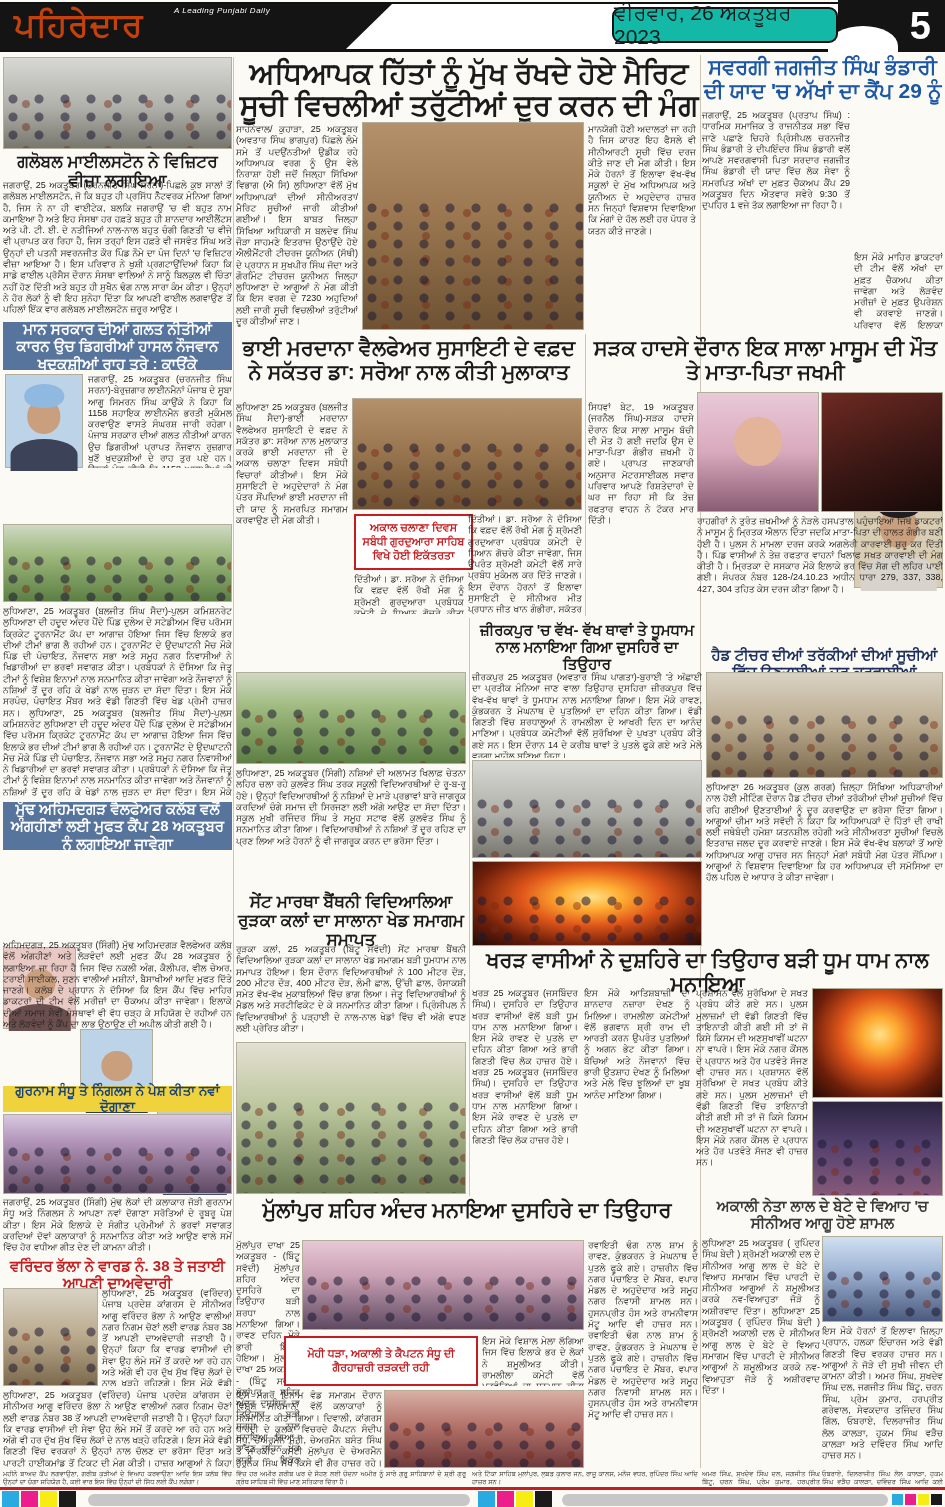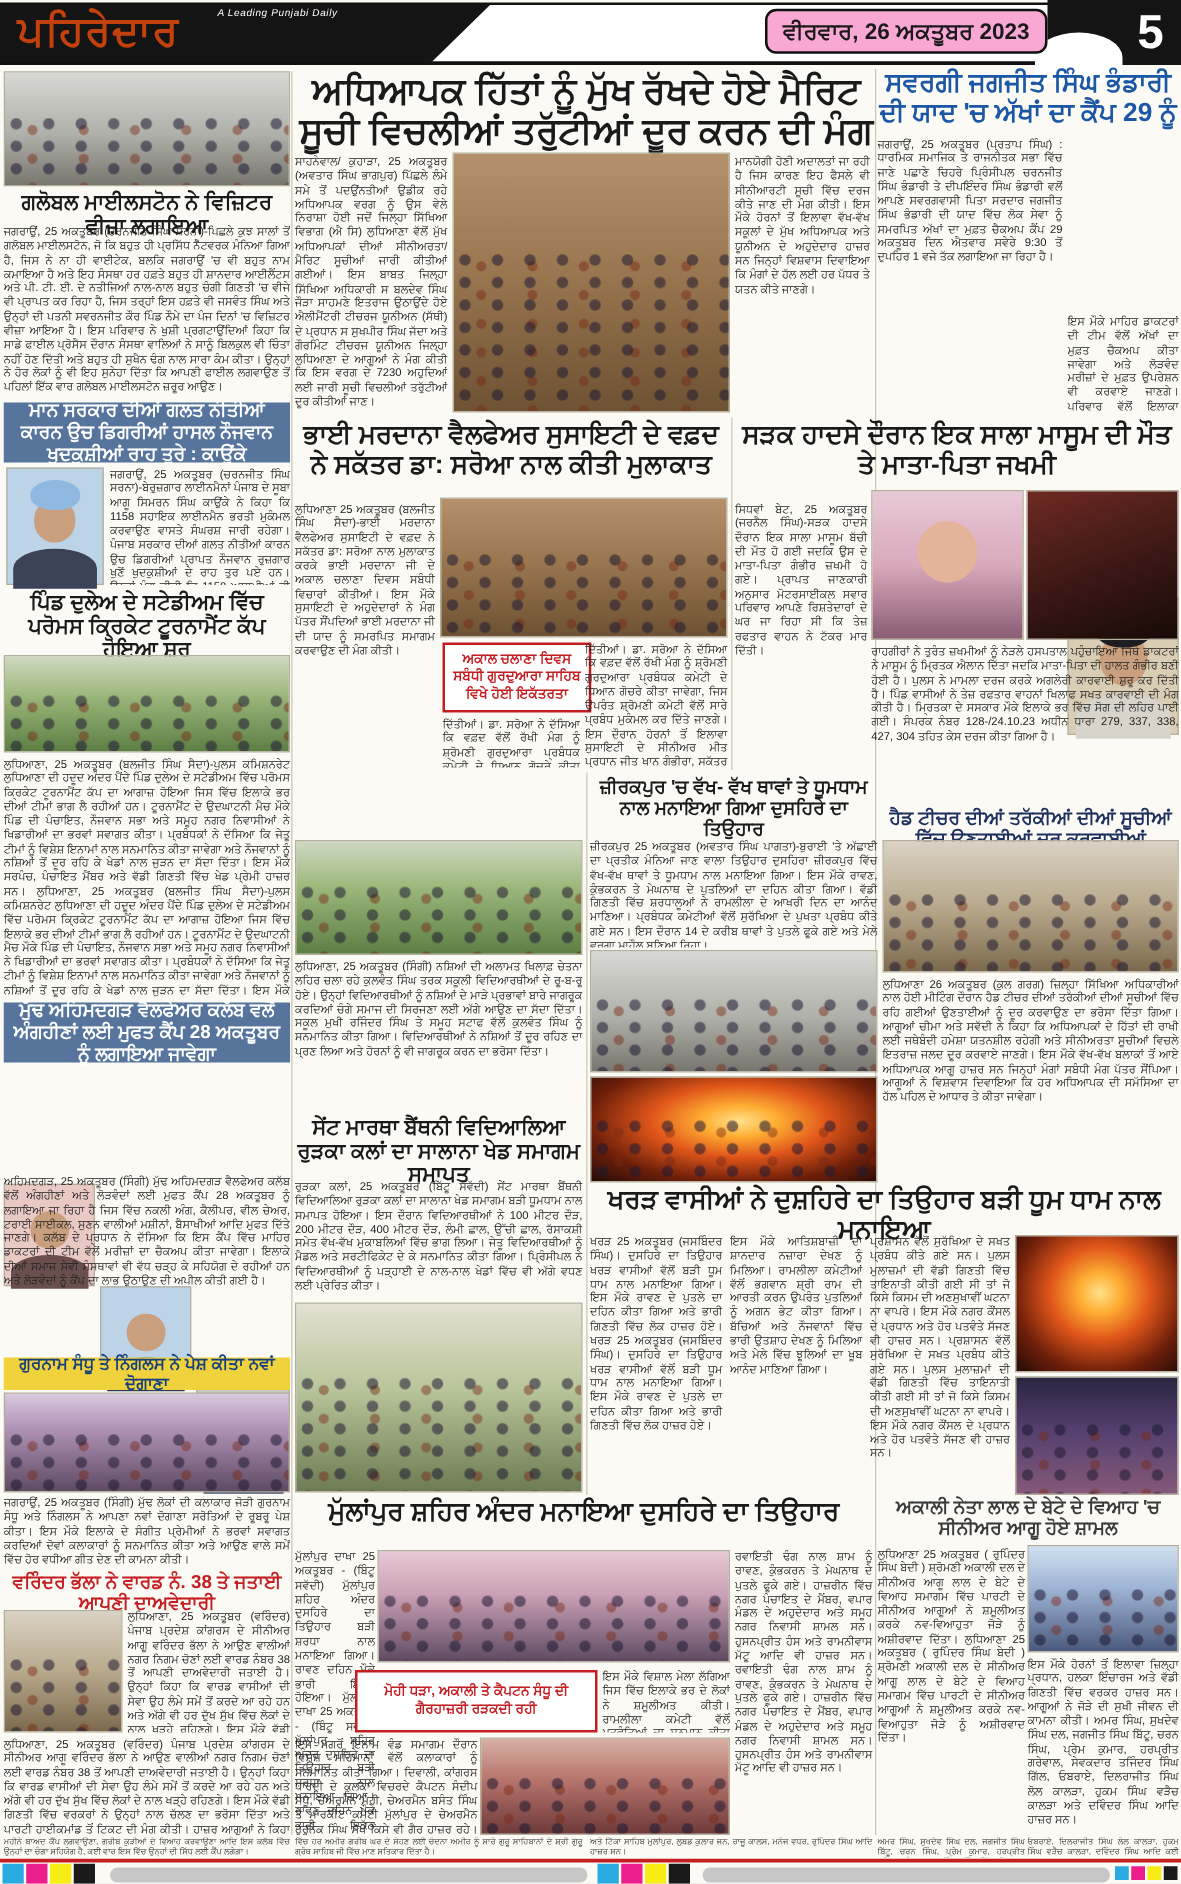--- a/index.html
+++ b/index.html
@@ -4,22 +4,22 @@
 <style>
   html,body{margin:0;padding:0;background:#e8e6df;}
   #page{position:relative;width:945px;height:1507px;background:#fbfaf4;margin:0 auto;
         font-family:"Liberation Sans","DejaVu Sans",sans-serif;color:#1a1a1a;overflow:hidden;}
   .abs{position:absolute;box-sizing:border-box;}
   
   .mast-band{left:0;top:2px;width:945px;height:50px;background:#fff;border-top:2px solid #111;border-bottom:3px solid #111;}
   .mast-logo{left:0;top:4px;width:392px;height:46px;background:#141414;clip-path:polygon(0 0,100% 0,88% 100%,0 100%);}
   .mast-tagline{left:150px;top:6px;width:180px;color:#fff;font-size:8px;font-style:italic;letter-spacing:.5px;margin-left:24px;}
   .mast-title{left:14px;top:6px;width:330px;color:#c2410c;font-size:33px;font-weight:bold;letter-spacing:1px;}
-  .mast-date{left:612px;top:7px;width:226px;height:36px;background:#f9a8d4;border:2.5px solid #111;border-radius:9px;
-             display:flex;align-items:center;justify-content:center;font-size:18px;font-weight:bold;}
+  .mast-date{left:612px;top:7px;width:226px;height:36px;background:#14b8a6;border:2.5px solid #111;border-radius:9px;
+             display:flex;align-items:center;justify-content:center;font-size:21px;font-weight:normal;}
   .mast-pageno{left:838px;top:0;width:107px;height:52px;background:#141414;display:flex;align-items:center;justify-content:flex-end;
                padding-right:14px;color:#fff;font-size:38px;font-weight:bold;}
   .mast-curve{left:828px;top:26px;width:70px;height:40px;background:#fff;border-radius:50% 50% 0 0;}
   
   .hl{font-weight:bold;text-align:center;line-height:1.12;letter-spacing:0;}
   .hl-main{font-size:29px;}
   .hl-xl{font-size:21px;}
   .hl-lg{font-size:17px;}
   .hl-md{font-size:15px;}
   .hl-sm{font-size:13.5px;}
@@ -83,21 +83,20 @@
   <div class="abs t" style="left:3px;top:180px;width:229px;height:138px;">ਜਗਰਾਉਂ, 25 ਅਕਤੂਬਰ (ਚਰਨਜੀਤ ਸਿੰਘ ਸਰਨਾ)-ਪਿਛਲੇ ਕੁਝ ਸਾਲਾਂ ਤੋਂ ਗਲੋਬਲ ਮਾਈਲਸਟੋਨ, ਜੋ ਕਿ ਬਹੁਤ ਹੀ ਪ੍ਰਸਿੱਧ ਨੈੱਟਵਰਕ ਮੰਨਿਆ ਗਿਆ ਹੈ, ਜਿਸ ਨੇ ਨਾ ਹੀ ਵਾਈਟੇਕ, ਬਲਕਿ ਜਗਰਾਉਂ 'ਚ ਵੀ ਬਹੁਤ ਨਾਮ ਕਮਾਇਆ ਹੈ ਅਤੇ ਇਹ ਸੰਸਥਾ ਹਰ ਹਫ਼ਤੇ ਬਹੁਤ ਹੀ ਸ਼ਾਨਦਾਰ ਆਈਲੈਂਟਸ ਅਤੇ ਪੀ. ਟੀ. ਈ. ਦੇ ਨਤੀਜਿਆਂ ਨਾਲ-ਨਾਲ ਬਹੁਤ ਚੰਗੀ ਗਿਣਤੀ 'ਚ ਵੀਜੇ ਵੀ ਪ੍ਰਾਪਤ ਕਰ ਰਿਹਾ ਹੈ, ਜਿਸ ਤਰ੍ਹਾਂ ਇਸ ਹਫ਼ਤੇ ਵੀ ਜਸਵੰਤ ਸਿੰਘ ਅਤੇ ਉਨ੍ਹਾਂ ਦੀ ਪਤਨੀ ਸਵਰਨਜੀਤ ਕੌਰ ਪਿੰਡ ਨੌਮੇ ਦਾ ਪੰਜ ਦਿਨਾਂ 'ਚ ਵਿਜ਼ਿਟਰ ਵੀਜ਼ਾ ਆਇਆ ਹੈ। ਇਸ ਪਰਿਵਾਰ ਨੇ ਖੁਸ਼ੀ ਪ੍ਰਗਟਾਉਂਦਿਆਂ ਕਿਹਾ ਕਿ ਸਾਡੇ ਫਾਈਲ ਪ੍ਰੋਸੈਸ ਦੌਰਾਨ ਸੰਸਥਾ ਵਾਲਿਆਂ ਨੇ ਸਾਨੂੰ ਬਿਲਕੁਲ ਵੀ ਚਿੰਤਾ ਨਹੀਂ ਹੋਣ ਦਿੱਤੀ ਅਤੇ ਬਹੁਤ ਹੀ ਸੁਖੈਨ ਢੰਗ ਨਾਲ ਸਾਰਾ ਕੰਮ ਕੀਤਾ। ਉਨ੍ਹਾਂ ਨੇ ਹੋਰ ਲੋਕਾਂ ਨੂੰ ਵੀ ਇਹ ਸੁਨੇਹਾ ਦਿੱਤਾ ਕਿ ਆਪਣੀ ਫਾਈਲ ਲਗਵਾਉਣ ਤੋਂ ਪਹਿਲਾਂ ਇੱਕ ਵਾਰ ਗਲੋਬਲ ਮਾਈਲਸਟੋਨ ਜ਼ਰੂਰ ਆਉਣ।</div>
 
   <div class="abs bar hl-md" style="left:3px;top:322px;width:229px;height:48px;">ਮਾਨ ਸਰਕਾਰ ਦੀਆਂ ਗਲਤ ਨੀਤੀਆਂ ਕਾਰਨ ਉਚ ਡਿਗਰੀਆਂ ਹਾਸਲ ਨੌਜਵਾਨ ਖੁਦਕੁਸ਼ੀਆਂ ਰਾਹ ਤੁਰੇ : ਕਾਉਂਕੇ</div>
   <div class="abs portrait bg-bluish" style="left:5px;top:374px;width:78px;height:94px;">
     <span class="head"></span>
     <span class="turban" style="background:#8fb9e0;"></span>
     <span class="torso"></span>
   </div>
   <div class="abs t" style="left:88px;top:374px;width:144px;height:94px;">ਜਗਰਾਉਂ, 25 ਅਕਤੂਬਰ (ਚਰਨਜੀਤ ਸਿੰਘ ਸਰਨਾ)-ਬੇਰੁਜ਼ਗਾਰ ਲਾਈਨਮੈਨਾਂ ਪੰਜਾਬ ਦੇ ਸੂਬਾ ਆਗੂ ਸਿਮਰਨ ਸਿੰਘ ਕਾਉਂਕੇ ਨੇ ਕਿਹਾ ਕਿ 1158 ਸਹਾਇਕ ਲਾਈਨਮੈਨ ਭਰਤੀ ਮੁਕੰਮਲ ਕਰਵਾਉਣ ਵਾਸਤੇ ਸੰਘਰਸ਼ ਜਾਰੀ ਰਹੇਗਾ। ਪੰਜਾਬ ਸਰਕਾਰ ਦੀਆਂ ਗਲਤ ਨੀਤੀਆਂ ਕਾਰਨ ਉਚ ਡਿਗਰੀਆਂ ਪ੍ਰਾਪਤ ਨੌਜਵਾਨ ਰੁਜ਼ਗਾਰ ਖੁਣੋਂ ਖੁਦਕੁਸ਼ੀਆਂ ਦੇ ਰਾਹ ਤੁਰ ਪਏ ਹਨ। ਉਨ੍ਹਾਂ ਮੰਗ ਕੀਤੀ ਕਿ 1158 ਅਸਾਮੀਆਂ ਦੀ ਭਰਤੀ ਤੁਰੰਤ ਮੁਕੰਮਲ ਕੀਤੀ ਜਾਵੇ ਤਾਂ ਜੋ ਨੌਜਵਾਨਾਂ ਦਾ ਭਵਿੱਖ ਸੁਰੱਖਿਅਤ ਹੋ ਸਕੇ।</div>
 
-  <div class="abs hl hl-lg" style="left:3px;top:472px;width:229px;">ਪਿੰਡ ਦੁਲੇਅ ਦੇ ਸਟੇਡੀਅਮ ਵਿੱਚ ਪਰੋਮਸ ਕ੍ਰਿਕੇਟ ਟੂਰਨਾਮੈਂਟ ਕੱਪ ਹੋਇਆ ਸ਼ੁਰੂ</div>
   <div class="abs ph ph-field" style="left:3px;top:524px;width:229px;height:78px;"></div>
   <div class="abs t" style="left:3px;top:606px;width:229px;height:192px;">ਲੁਧਿਆਣਾ, 25 ਅਕਤੂਬਰ (ਬਲਜੀਤ ਸਿੰਘ ਸੈਦਾ)-ਪੁਲਸ ਕਮਿਸ਼ਨਰੇਟ ਲੁਧਿਆਣਾ ਦੀ ਹਦੂਦ ਅੰਦਰ ਪੈਂਦੇ ਪਿੰਡ ਦੁਲੇਅ ਦੇ ਸਟੇਡੀਅਮ ਵਿੱਚ ਪਰੋਮਸ ਕ੍ਰਿਕੇਟ ਟੂਰਨਾਮੈਂਟ ਕੱਪ ਦਾ ਆਗਾਜ਼ ਹੋਇਆ ਜਿਸ ਵਿੱਚ ਇਲਾਕੇ ਭਰ ਦੀਆਂ ਟੀਮਾਂ ਭਾਗ ਲੈ ਰਹੀਆਂ ਹਨ। ਟੂਰਨਾਮੈਂਟ ਦੇ ਉਦਘਾਟਨੀ ਮੈਚ ਮੌਕੇ ਪਿੰਡ ਦੀ ਪੰਚਾਇਤ, ਨੌਜਵਾਨ ਸਭਾ ਅਤੇ ਸਮੂਹ ਨਗਰ ਨਿਵਾਸੀਆਂ ਨੇ ਖਿਡਾਰੀਆਂ ਦਾ ਭਰਵਾਂ ਸਵਾਗਤ ਕੀਤਾ। ਪ੍ਰਬੰਧਕਾਂ ਨੇ ਦੱਸਿਆ ਕਿ ਜੇਤੂ ਟੀਮਾਂ ਨੂੰ ਵਿਸ਼ੇਸ਼ ਇਨਾਮਾਂ ਨਾਲ ਸਨਮਾਨਿਤ ਕੀਤਾ ਜਾਵੇਗਾ ਅਤੇ ਨੌਜਵਾਨਾਂ ਨੂੰ ਨਸ਼ਿਆਂ ਤੋਂ ਦੂਰ ਰਹਿ ਕੇ ਖੇਡਾਂ ਨਾਲ ਜੁੜਨ ਦਾ ਸੱਦਾ ਦਿੱਤਾ। ਇਸ ਮੌਕੇ ਸਰਪੰਚ, ਪੰਚਾਇਤ ਮੈਂਬਰ ਅਤੇ ਵੱਡੀ ਗਿਣਤੀ ਵਿੱਚ ਖੇਡ ਪ੍ਰੇਮੀ ਹਾਜ਼ਰ ਸਨ। ਲੁਧਿਆਣਾ, 25 ਅਕਤੂਬਰ (ਬਲਜੀਤ ਸਿੰਘ ਸੈਦਾ)-ਪੁਲਸ ਕਮਿਸ਼ਨਰੇਟ ਲੁਧਿਆਣਾ ਦੀ ਹਦੂਦ ਅੰਦਰ ਪੈਂਦੇ ਪਿੰਡ ਦੁਲੇਅ ਦੇ ਸਟੇਡੀਅਮ ਵਿੱਚ ਪਰੋਮਸ ਕ੍ਰਿਕੇਟ ਟੂਰਨਾਮੈਂਟ ਕੱਪ ਦਾ ਆਗਾਜ਼ ਹੋਇਆ ਜਿਸ ਵਿੱਚ ਇਲਾਕੇ ਭਰ ਦੀਆਂ ਟੀਮਾਂ ਭਾਗ ਲੈ ਰਹੀਆਂ ਹਨ। ਟੂਰਨਾਮੈਂਟ ਦੇ ਉਦਘਾਟਨੀ ਮੈਚ ਮੌਕੇ ਪਿੰਡ ਦੀ ਪੰਚਾਇਤ, ਨੌਜਵਾਨ ਸਭਾ ਅਤੇ ਸਮੂਹ ਨਗਰ ਨਿਵਾਸੀਆਂ ਨੇ ਖਿਡਾਰੀਆਂ ਦਾ ਭਰਵਾਂ ਸਵਾਗਤ ਕੀਤਾ। ਪ੍ਰਬੰਧਕਾਂ ਨੇ ਦੱਸਿਆ ਕਿ ਜੇਤੂ ਟੀਮਾਂ ਨੂੰ ਵਿਸ਼ੇਸ਼ ਇਨਾਮਾਂ ਨਾਲ ਸਨਮਾਨਿਤ ਕੀਤਾ ਜਾਵੇਗਾ ਅਤੇ ਨੌਜਵਾਨਾਂ ਨੂੰ ਨਸ਼ਿਆਂ ਤੋਂ ਦੂਰ ਰਹਿ ਕੇ ਖੇਡਾਂ ਨਾਲ ਜੁੜਨ ਦਾ ਸੱਦਾ ਦਿੱਤਾ। ਇਸ ਮੌਕੇ ਸਰਪੰਚ, ਪੰਚਾਇਤ ਮੈਂਬਰ ਅਤੇ ਵੱਡੀ ਗਿਣਤੀ ਵਿੱਚ ਖੇਡ ਪ੍ਰੇਮੀ ਹਾਜ਼ਰ ਸਨ।</div>
 
   <div class="abs bar hl-md" style="left:3px;top:802px;width:229px;height:48px;">ਮੁੱਢ ਅਹਿਮਦਗੜ ਵੈਲਫੇਅਰ ਕਲੱਬ ਵਲੋਂ ਅੰਗਹੀਣਾਂ ਲਈ ਮੁਫਤ ਕੈਂਪ 28 ਅਕਤੂਬਰ ਨੂੰ ਲਗਾਇਆ ਜਾਵੇਗਾ</div>
   <div class="abs portrait bg-pinkish" style="left:3px;top:853px;width:73px;height:82px;">
     <span class="head"></span>
       <span class="torso" style="background:#6b4f4f;"></span>
   </div>
   <div class="abs portrait bg-bluish" style="left:80px;top:853px;width:73px;height:82px;">
     <span class="head"></span>
@@ -133,21 +132,21 @@
   <div class="abs t" style="left:854px;top:252px;width:89px;height:78px;">ਇਸ ਮੌਕੇ ਮਾਹਿਰ ਡਾਕਟਰਾਂ ਦੀ ਟੀਮ ਵੱਲੋਂ ਅੱਖਾਂ ਦਾ ਮੁਫ਼ਤ ਚੈਕਅਪ ਕੀਤਾ ਜਾਵੇਗਾ ਅਤੇ ਲੋੜਵੰਦ ਮਰੀਜ਼ਾਂ ਦੇ ਮੁਫ਼ਤ ਉਪਰੇਸ਼ਨ ਵੀ ਕਰਵਾਏ ਜਾਣਗੇ। ਪਰਿਵਾਰ ਵੱਲੋਂ ਇਲਾਕਾ ਨਿਵਾਸੀਆਂ ਨੂੰ ਇਸ ਕੈਂਪ ਦਾ ਵੱਧ ਤੋਂ ਵੱਧ ਲਾਭ ਉਠਾਉਣ ਦੀ ਅਪੀਲ ਕੀਤੀ ਗਈ ਹੈ।</div>
 
   <div class="abs hl hl-xl" style="left:236px;top:336px;width:346px;">ਭਾਈ ਮਰਦਾਨਾ ਵੈਲਫੇਅਰ ਸੁਸਾਇਟੀ ਦੇ ਵਫ਼ਦ ਨੇ ਸਕੱਤਰ ਡਾ: ਸਰੋਆ ਨਾਲ ਕੀਤੀ ਮੁਲਾਕਾਤ</div>
   <div class="abs t" style="left:236px;top:402px;width:112px;height:212px;">ਲੁਧਿਆਣਾ 25 ਅਕਤੂਬਰ (ਬਲਜੀਤ ਸਿੰਘ ਸੈਦਾ)-ਭਾਈ ਮਰਦਾਨਾ ਵੈਲਫੇਅਰ ਸੁਸਾਇਟੀ ਦੇ ਵਫ਼ਦ ਨੇ ਸਕੱਤਰ ਡਾ: ਸਰੋਆ ਨਾਲ ਮੁਲਾਕਾਤ ਕਰਕੇ ਭਾਈ ਮਰਦਾਨਾ ਜੀ ਦੇ ਅਕਾਲ ਚਲਾਣਾ ਦਿਵਸ ਸਬੰਧੀ ਵਿਚਾਰਾਂ ਕੀਤੀਆਂ। ਇਸ ਮੌਕੇ ਸੁਸਾਇਟੀ ਦੇ ਅਹੁਦੇਦਾਰਾਂ ਨੇ ਮੰਗ ਪੱਤਰ ਸੌਂਪਦਿਆਂ ਭਾਈ ਮਰਦਾਨਾ ਜੀ ਦੀ ਯਾਦ ਨੂੰ ਸਮਰਪਿਤ ਸਮਾਗਮ ਕਰਵਾਉਣ ਦੀ ਮੰਗ ਕੀਤੀ।</div>
   <div class="abs ph ph-indoor" style="left:352px;top:398px;width:230px;height:112px;"></div>
   <div class="abs redbox" style="left:354px;top:514px;width:119px;height:56px;">ਅਕਾਲ ਚਲਾਣਾ ਦਿਵਸ ਸਬੰਧੀ ਗੁਰਦੁਆਰਾ ਸਾਹਿਬ ਵਿਖੇ ਹੋਈ ਇਕੱਤਰਤਾ</div>
   <div class="abs t" style="left:468px;top:514px;width:114px;height:100px;">ਦਿੱਤੀਆਂ। ਡਾ. ਸਰੋਆ ਨੇ ਦੱਸਿਆ ਕਿ ਵਫ਼ਦ ਵੱਲੋਂ ਰੱਖੀ ਮੰਗ ਨੂੰ ਸ਼੍ਰੋਮਣੀ ਗੁਰਦੁਆਰਾ ਪ੍ਰਬੰਧਕ ਕਮੇਟੀ ਦੇ ਧਿਆਨ ਗੋਚਰੇ ਕੀਤਾ ਜਾਵੇਗਾ, ਜਿਸ ਉਪਰੰਤ ਸ਼੍ਰੋਮਣੀ ਕਮੇਟੀ ਵੱਲੋਂ ਸਾਰੇ ਪ੍ਰਬੰਧ ਮੁਕੰਮਲ ਕਰ ਦਿੱਤੇ ਜਾਣਗੇ। ਇਸ ਦੌਰਾਨ ਹੋਰਨਾਂ ਤੋਂ ਇਲਾਵਾ ਸੁਸਾਇਟੀ ਦੇ ਸੀਨੀਅਰ ਮੀਤ ਪ੍ਰਧਾਨ ਜੀਤ ਖਾਨ ਗੰਭੀਰਾ, ਸਕੱਤਰ ਅਜੀਬ ਸਿੰਘ ਧਬਲਾਨ, ਕਮਲਜੀਤ ਫ੍ਰਾਂਟੀ, ਸਲਾਹਕਾਰ ਬੁਖਿੰਦਰ ਸਿੰਘ, ਜ਼ਿਲ੍ਹਾ ਪਟਿਆਲਾ ਦੇ ਸ਼ਹਿਰੀ ਪ੍ਰਧਾਨ ਸਰਦਾਰਾ ਸਿੰਘ, ਜ਼ਿਲ੍ਹਾ ਲੁਧਿਆਣਾ ਤੋਂ ਪ੍ਰਧਾਨ ਬੰਤੀ ਖੁਬਾਨੀ, ਨਿੰਮ੍ਹਰ ਸਿੰਘ ਫੱਕਰ, ਅਮਨਜੀਤ ਸਿੰਘ ਤੇ ਹੋਰ ਮੈਂਬਰ ਸ਼ਾਮਲ ਸਨ।</div>
   <div class="abs t" style="left:354px;top:574px;width:110px;height:40px;">ਦਿੱਤੀਆਂ। ਡਾ. ਸਰੋਆ ਨੇ ਦੱਸਿਆ ਕਿ ਵਫ਼ਦ ਵੱਲੋਂ ਰੱਖੀ ਮੰਗ ਨੂੰ ਸ਼੍ਰੋਮਣੀ ਗੁਰਦੁਆਰਾ ਪ੍ਰਬੰਧਕ ਕਮੇਟੀ ਦੇ ਧਿਆਨ ਗੋਚਰੇ ਕੀਤਾ ਜਾਵੇਗਾ, ਜਿਸ ਉਪਰੰਤ ਸ਼੍ਰੋਮਣੀ ਕਮੇਟੀ ਵੱਲੋਂ ਸਾਰੇ ਪ੍ਰਬੰਧ ਮੁਕੰਮਲ ਕਰ ਦਿੱਤੇ ਜਾਣਗੇ। ਇਸ ਦੌਰਾਨ ਹੋਰਨਾਂ ਤੋਂ ਇਲਾਵਾ ਸੁਸਾਇਟੀ ਦੇ ਸੀਨੀਅਰ ਮੀਤ ਪ੍ਰਧਾਨ ਜੀਤ ਖਾਨ ਗੰਭੀਰਾ, ਸਕੱਤਰ ਅਜੀਬ ਸਿੰਘ ਧਬਲਾਨ, ਕਮਲਜੀਤ ਫ੍ਰਾਂਟੀ, ਸਲਾਹਕਾਰ ਬੁਖਿੰਦਰ ਸਿੰਘ, ਜ਼ਿਲ੍ਹਾ ਪਟਿਆਲਾ ਦੇ ਸ਼ਹਿਰੀ ਪ੍ਰਧਾਨ ਸਰਦਾਰਾ ਸਿੰਘ, ਜ਼ਿਲ੍ਹਾ ਲੁਧਿਆਣਾ ਤੋਂ ਪ੍ਰਧਾਨ ਬੰਤੀ ਖੁਬਾਨੀ, ਨਿੰਮ੍ਹਰ ਸਿੰਘ ਫੱਕਰ, ਅਮਨਜੀਤ ਸਿੰਘ ਤੇ ਹੋਰ ਮੈਂਬਰ ਸ਼ਾਮਲ ਸਨ।</div>
 
   <div class="abs hl hl-xl" style="left:588px;top:336px;width:355px;">ਸੜਕ ਹਾਦਸੇ ਦੌਰਾਨ ਇਕ ਸਾਲਾ ਮਾਸੂਮ ਦੀ ਮੌਤ ਤੇ ਮਾਤਾ-ਪਿਤਾ ਜਖਮੀ</div>
-  <div class="abs t" style="left:588px;top:402px;width:106px;height:212px;">ਸਿਧਵਾਂ ਬੇਟ, 25 ਅਕਤੂਬਰ (ਜਰਨੈਲ ਸਿੰਘ)-ਸੜਕ ਹਾਦਸੇ ਦੌਰਾਨ ਇਕ ਸਾਲਾ ਮਾਸੂਮ ਬੱਚੀ ਦੀ ਮੌਤ ਹੋ ਗਈ ਜਦਕਿ ਉਸ ਦੇ ਮਾਤਾ-ਪਿਤਾ ਗੰਭੀਰ ਜ਼ਖਮੀ ਹੋ ਗਏ। ਪ੍ਰਾਪਤ ਜਾਣਕਾਰੀ ਅਨੁਸਾਰ ਮੋਟਰਸਾਈਕਲ ਸਵਾਰ ਪਰਿਵਾਰ ਆਪਣੇ ਰਿਸ਼ਤੇਦਾਰਾਂ ਦੇ ਘਰ ਜਾ ਰਿਹਾ ਸੀ ਕਿ ਤੇਜ਼ ਰਫਤਾਰ ਵਾਹਨ ਨੇ ਟੱਕਰ ਮਾਰ ਦਿੱਤੀ।</div>
+  <div class="abs t" style="left:588px;top:402px;width:106px;height:212px;">ਸਿਧਵਾਂ ਬੇਟ, 19 ਅਕਤੂਬਰ (ਜਰਨੈਲ ਸਿੰਘ)-ਸੜਕ ਹਾਦਸੇ ਦੌਰਾਨ ਇਕ ਸਾਲਾ ਮਾਸੂਮ ਬੱਚੀ ਦੀ ਮੌਤ ਹੋ ਗਈ ਜਦਕਿ ਉਸ ਦੇ ਮਾਤਾ-ਪਿਤਾ ਗੰਭੀਰ ਜ਼ਖਮੀ ਹੋ ਗਏ। ਪ੍ਰਾਪਤ ਜਾਣਕਾਰੀ ਅਨੁਸਾਰ ਮੋਟਰਸਾਈਕਲ ਸਵਾਰ ਪਰਿਵਾਰ ਆਪਣੇ ਰਿਸ਼ਤੇਦਾਰਾਂ ਦੇ ਘਰ ਜਾ ਰਿਹਾ ਸੀ ਕਿ ਤੇਜ਼ ਰਫਤਾਰ ਵਾਹਨ ਨੇ ਟੱਕਰ ਮਾਰ ਦਿੱਤੀ।</div>
   <div class="abs ph ph-pink ph-plain" style="left:697px;top:392px;width:122px;height:120px;">
     <span class="head" style="position:absolute;top:20%;left:30%;width:40%;height:42%;border-radius:50%;background:#e3b49a;"></span>
   </div>
   <div class="abs ph ph-dark ph-plain" style="left:821px;top:392px;width:122px;height:120px;background:linear-gradient(160deg,#6e2a22 0%,#3a1714 55%,#170a08 100%);"></div>
   <div class="abs t" style="left:697px;top:516px;width:246px;height:98px;">ਰਾਹਗੀਰਾਂ ਨੇ ਤੁਰੰਤ ਜ਼ਖਮੀਆਂ ਨੂੰ ਨੇੜਲੇ ਹਸਪਤਾਲ ਪਹੁੰਚਾਇਆ ਜਿੱਥੇ ਡਾਕਟਰਾਂ ਨੇ ਮਾਸੂਮ ਨੂੰ ਮ੍ਰਿਤਕ ਐਲਾਨ ਦਿੱਤਾ ਜਦਕਿ ਮਾਤਾ-ਪਿਤਾ ਦੀ ਹਾਲਤ ਗੰਭੀਰ ਬਣੀ ਹੋਈ ਹੈ। ਪੁਲਸ ਨੇ ਮਾਮਲਾ ਦਰਜ ਕਰਕੇ ਅਗਲੇਰੀ ਕਾਰਵਾਈ ਸ਼ੁਰੂ ਕਰ ਦਿੱਤੀ ਹੈ। ਪਿੰਡ ਵਾਸੀਆਂ ਨੇ ਤੇਜ਼ ਰਫਤਾਰ ਵਾਹਨਾਂ ਖਿਲਾਫ ਸਖਤ ਕਾਰਵਾਈ ਦੀ ਮੰਗ ਕੀਤੀ ਹੈ। ਮ੍ਰਿਤਕਾ ਦੇ ਸਸਕਾਰ ਮੌਕੇ ਇਲਾਕੇ ਭਰ ਵਿੱਚ ਸੋਗ ਦੀ ਲਹਿਰ ਪਾਈ ਗਈ। ਸੰਪਰਕ ਨੰਬਰ 128-/24.10.23 ਅਧੀਨ ਧਾਰਾ 279, 337, 338, 427, 304 ਤਹਿਤ ਕੇਸ ਦਰਜ ਕੀਤਾ ਗਿਆ ਹੈ।</div>
 
   <div class="abs ph ph-field" style="left:236px;top:672px;width:230px;height:92px;"></div>
   <div class="abs t" style="left:236px;top:768px;width:230px;height:118px;">ਲੁਧਿਆਣਾ, 25 ਅਕਤੂਬਰ (ਸਿੰਗੀ) ਨਸ਼ਿਆਂ ਦੀ ਅਲਾਮਤ ਖਿਲਾਫ਼ ਚੇਤਨਾ ਲਹਿਰ ਚਲਾ ਰਹੇ ਕੁਲਵੰਤ ਸਿੰਘ ਤਰਕ ਸਕੂਲੀ ਵਿਦਿਆਰਥੀਆਂ ਦੇ ਰੂ-ਬ-ਰੂ ਹੋਏ। ਉਨ੍ਹਾਂ ਵਿਦਿਆਰਥੀਆਂ ਨੂੰ ਨਸ਼ਿਆਂ ਦੇ ਮਾੜੇ ਪ੍ਰਭਾਵਾਂ ਬਾਰੇ ਜਾਗਰੂਕ ਕਰਦਿਆਂ ਚੰਗੇ ਸਮਾਜ ਦੀ ਸਿਰਜਣਾ ਲਈ ਅੱਗੇ ਆਉਣ ਦਾ ਸੱਦਾ ਦਿੱਤਾ। ਸਕੂਲ ਮੁਖੀ ਰਜਿੰਦਰ ਸਿੰਘ ਤੇ ਸਮੂਹ ਸਟਾਫ ਵੱਲੋਂ ਕੁਲਵੰਤ ਸਿੰਘ ਨੂੰ ਸਨਮਾਨਿਤ ਕੀਤਾ ਗਿਆ। ਵਿਦਿਆਰਥੀਆਂ ਨੇ ਨਸ਼ਿਆਂ ਤੋਂ ਦੂਰ ਰਹਿਣ ਦਾ ਪ੍ਰਣ ਲਿਆ ਅਤੇ ਹੋਰਨਾਂ ਨੂੰ ਵੀ ਜਾਗਰੂਕ ਕਰਨ ਦਾ ਭਰੋਸਾ ਦਿੱਤਾ।</div>
 
   <div class="abs hl hl-lg" style="left:236px;top:892px;width:230px;">ਸੇਂਟ ਮਾਰਥਾ ਬੈਂਥਨੀ ਵਿਦਿਆਲਿਆ ਰੁੜਕਾ ਕਲਾਂ ਦਾ ਸਾਲਾਨਾ ਖੇਡ ਸਮਾਗਮ ਸਮਾਪਤ</div>

